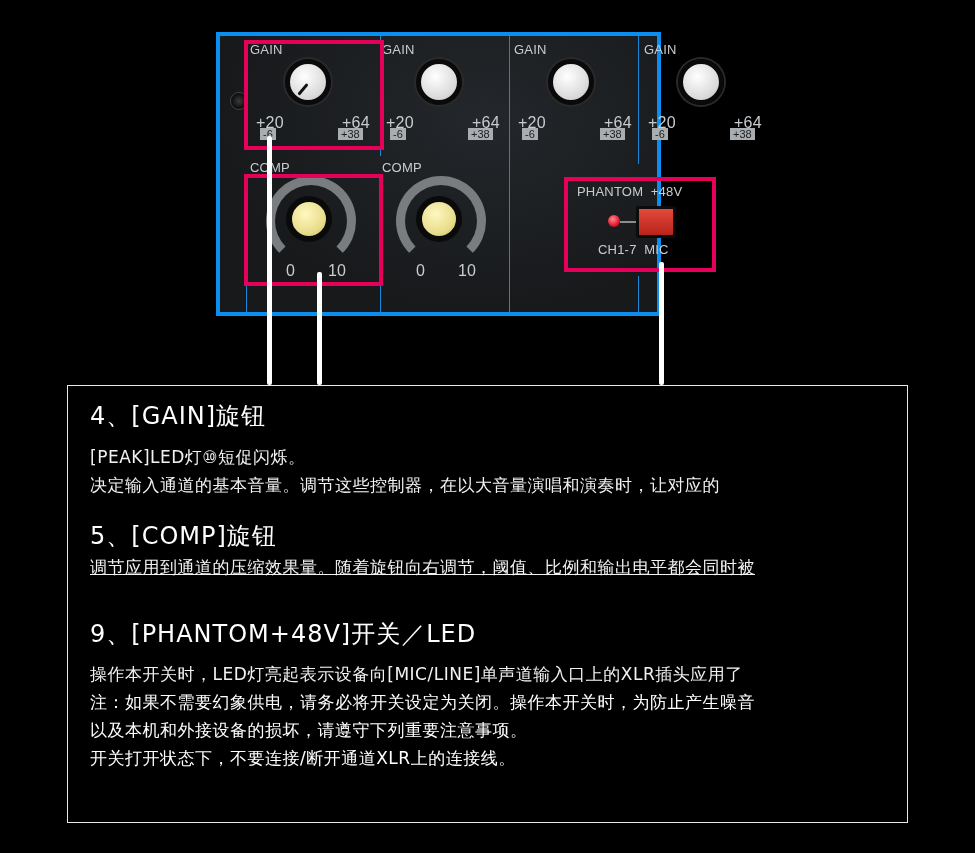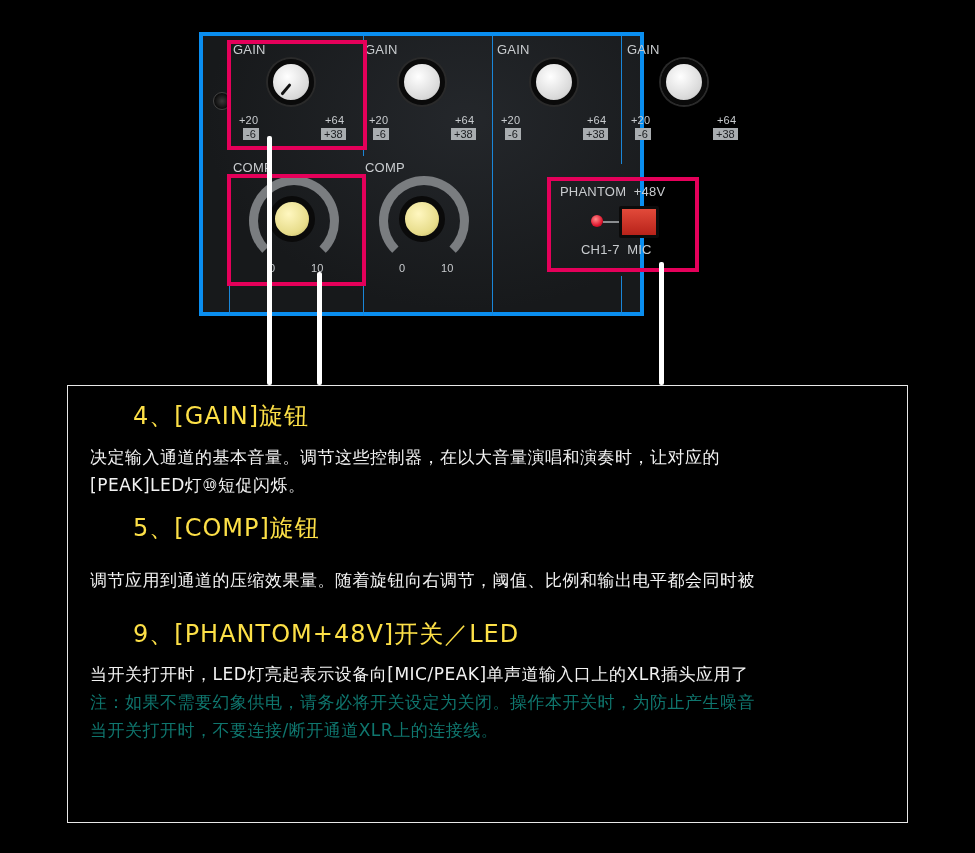--- a/index.html
+++ b/index.html
@@ -1,42 +1,42 @@
 <!DOCTYPE html>
 <html><head>
 <meta charset="utf-8">
 <style>
   html, body { margin:0; padding:0; background:#000; }
   body { width:975px; height:853px; position:relative; overflow:hidden; font-family:"DejaVu Sans", sans-serif; }
 
   
-  .panel { position:absolute; left:199px; top:32px; width:445px; height:284px; box-sizing:border-box;
+  .panel { position:absolute; left:216px; top:32px; width:445px; height:284px; box-sizing:border-box;
            border:4px solid #0a8ef0; background:#1b1d20;
            background-image: radial-gradient(ellipse at 60% 30%, #24272b 0%, #17191b 70%); }
   .divider { position:absolute; width:1px; background:#1a86d8; }
   .label { position:absolute; color:#c9cccf; font-family:"Liberation Sans", sans-serif; font-size:13px; letter-spacing:0.2px; }
-  .small { font-size:11px; }
+  .small { font-size:16px; }
   .tag { position:absolute; background:#a9adb0; color:#1b1d20; font-family:"Liberation Sans", sans-serif; font-size:11px; line-height:12px; height:12px; padding:0 3px; }
   .knob-white { position:absolute; width:36px; height:36px; border-radius:50%; background:radial-gradient(circle at 40% 35%, #ffffff, #d8d8d8 70%, #aaa); border:5px solid #0a0a0a; box-shadow:0 0 0 2px #2a2a2a; }
   .knob-yellow { position:absolute; width:34px; height:34px; border-radius:50%; background:radial-gradient(circle at 40% 35%, #fff7c0, #e7dc8a 65%, #b9ad5c); border:6px solid #0a0a0a; }
   .ring { position:absolute; border-radius:50%; border:9px solid #7a7d80; border-bottom-color:transparent; box-sizing:border-box; }
   .pointer { position:absolute; width:3px; height:14px; background:#111; transform-origin:50% 100%; border-radius:2px; }
   .hl { position:absolute; border:4px solid #e5005a; box-sizing:border-box; }
   .screw { position:absolute; width:16px; height:16px; border-radius:50%; background:radial-gradient(circle, #3a3a3a, #0b0b0b 70%); border:1px solid #444; }
   .led { position:absolute; width:12px; height:12px; border-radius:50%; background:radial-gradient(circle at 40% 35%, #ff8a8a, #e01830 60%, #8a0010); }
   .led-line { position:absolute; height:2px; background:#8a8d90; }
   .switch { position:absolute; width:34px; height:26px; background:linear-gradient(#e24a3a, #b8231a); border:3px solid #0b0b0b; border-radius:2px; }
 
   .leader { position:absolute; width:5px; background:#fff; border-radius:2px; }
 
   
   .desc { position:absolute; left:67px; top:385px; width:841px; height:438px; box-sizing:border-box; border:1px solid #e8e8e8; background:#000; }
-  .h { position:absolute; left:22px; color:#fde047; font-family:"DejaVu Sans", sans-serif; font-size:24px; letter-spacing:1px; line-height:30px; white-space:nowrap;margin-left:43px; }
+  .h { position:absolute; left:22px; color:#ffffff; font-family:"DejaVu Sans", sans-serif; font-size:24px; letter-spacing:1px; line-height:30px; white-space:nowrap; }
   .p { position:absolute; left:22px; width:800px; color:#f2f2f2; font-size:17px; line-height:28px; letter-spacing:0.5px; }
-  .warn { color:#0f766e; }
+  .warn { color:#ffffff; }
 </style>
 </head>
 <body>
 
 <div class="panel">
 
   <div class="divider" style="left:160px; top:0; height:120px;"></div>
   <div class="divider" style="left:160px; top:236px; height:44px;"></div>
   <div class="divider" style="left:289px; top:0; height:280px;"></div>
   <div class="divider" style="left:418px; top:0; height:128px;"></div>
@@ -96,28 +96,29 @@
   <div class="hl" style="left:344px; top:141px; width:152px; height:95px;"></div>
 </div>
 
 <div class="leader" style="left:267px; top:136px; height:249px;"></div>
 <div class="leader" style="left:317px; top:272px; height:113px;"></div>
 <div class="leader" style="left:659px; top:262px; height:123px;"></div>
 
 <div class="desc">
   <div class="h" style="top:15px;">4、[GAIN]旋钮</div>
   <div class="p" style="top:57px;">
+    <div>[PEAK]LED灯⑩短促闪烁。</div>
     <div>决定输入通道的基本音量。调节这些控制器，在以大音量演唱和演奏时，让对应的</div>
-    <div>[PEAK]LED灯⑩短促闪烁。</div>
   </div>
 
-  <div class="h" style="top:127px;">5、[COMP]旋钮</div>
-  <div class="p" style="top:180px;">
+  <div class="h" style="top:135px;">5、[COMP]旋钮</div>
+  <div class="p" style="top:167px;text-decoration:underline;">
     <div>调节应用到通道的压缩效果量。随着旋钮向右调节，阈值、比例和输出电平都会同时被</div>
   </div>
 
   <div class="h" style="top:233px;">9、[PHANTOM+48V]开关／LED</div>
   <div class="p" style="top:274px;">
-    <div>当开关打开时，LED灯亮起表示设备向[MIC/PEAK]单声道输入口上的XLR插头应用了</div>
+    <div>操作本开关时，LED灯亮起表示设备向[MIC/LINE]单声道输入口上的XLR插头应用了</div>
     <div class="warn">注：如果不需要幻象供电，请务必将开关设定为关闭。操作本开关时，为防止产生噪音</div>
-    <div class="warn">当开关打开时，不要连接/断开通道XLR上的连接线。</div>
+    <div class="warn">以及本机和外接设备的损坏，请遵守下列重要注意事项。</div>
+    <div class="warn">开关打开状态下，不要连接/断开通道XLR上的连接线。</div>
   </div>
 </div>
 
 </body></html>

